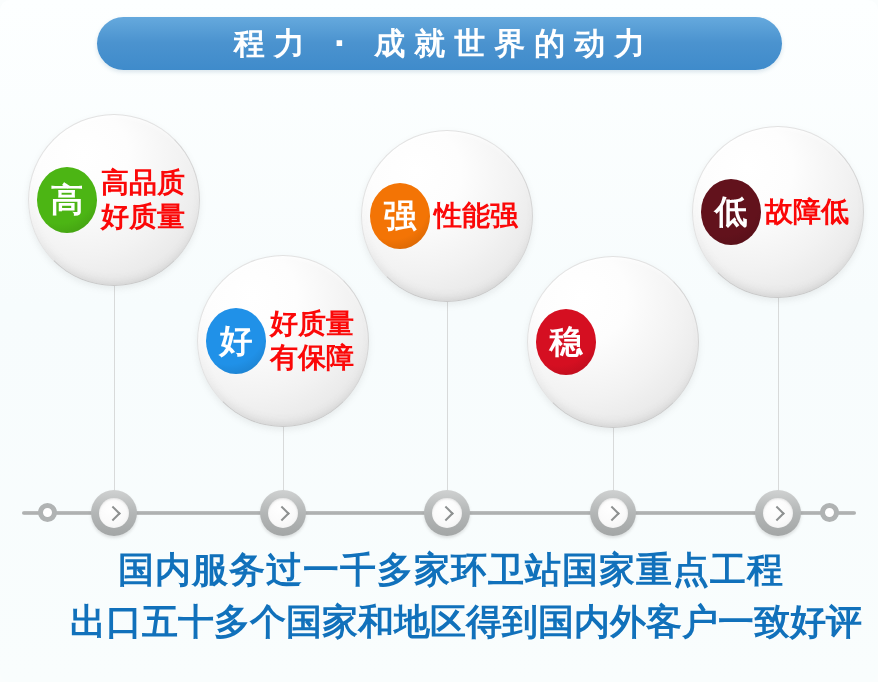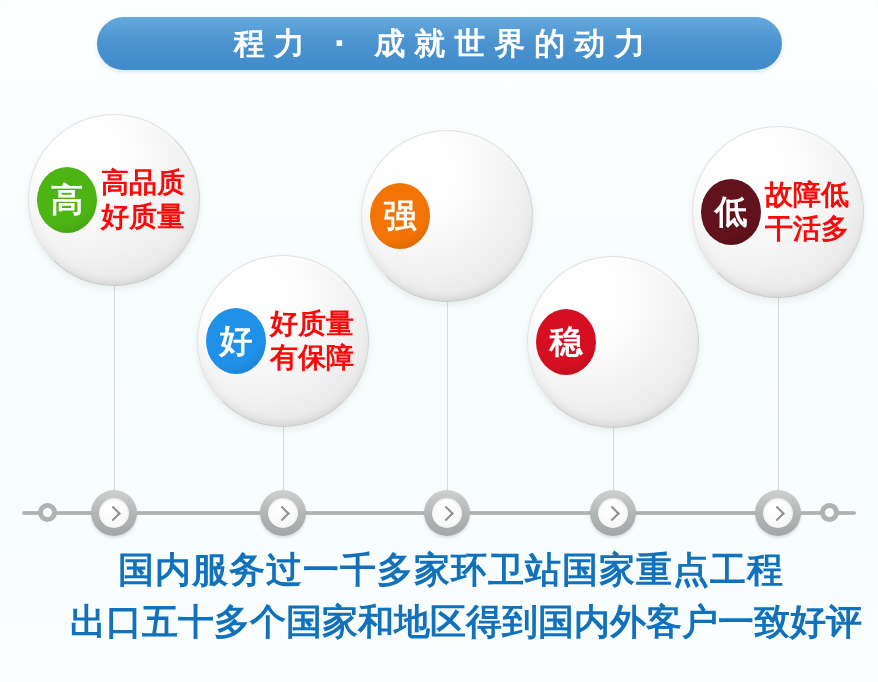--- a/index.html
+++ b/index.html
@@ -246,40 +246,40 @@
       </div>
     </div>
   </div>
 
   <div class="balloon" id="balloon-2">
     <div class="balloon-inner">
       <div class="badge" style="background: radial-gradient(circle at 36% 28%, rgb(243, 116, 5) 0%, rgb(243, 116, 5) 62%, rgba(0, 0, 0, 0.18) 100%), rgb(243, 116, 5);">
         <span>强</span>
       </div>
       <div class="balloon-lines">
+        <div class="balloon-line" style="color: rgb(251, 8, 8);">性能强</div>
       </div>
     </div>
   </div>
 
   <div class="balloon" id="balloon-3">
     <div class="balloon-inner">
       <div class="badge" style="background: radial-gradient(circle at 36% 28%, rgb(213, 15, 33) 0%, rgb(213, 15, 33) 62%, rgba(0, 0, 0, 0.18) 100%), rgb(213, 15, 33);">
         <span>稳</span>
       </div>
     </div>
   </div>
 
   <div class="balloon" id="balloon-4">
     <div class="balloon-inner">
       <div class="badge" style="background: radial-gradient(circle at 36% 28%, rgb(98, 18, 28) 0%, rgb(98, 18, 28) 62%, rgba(0, 0, 0, 0.18) 100%), rgb(98, 18, 28);">
         <span>低</span>
       </div>
       <div class="balloon-lines">
         <div class="balloon-line" style="color: rgb(251, 8, 8);">故障低</div>
-        <div class="balloon-line" style="color: rgb(251, 8, 8);">干活多</div>
       </div>
     </div>
   </div>
 
   <div class="timeline-rail"></div>
   <div class="end-ring" id="end-ring-left"></div>
   <div class="end-ring" id="end-ring-right"></div>
 
   <div class="node" id="node-0">
     <div class="node-core">

